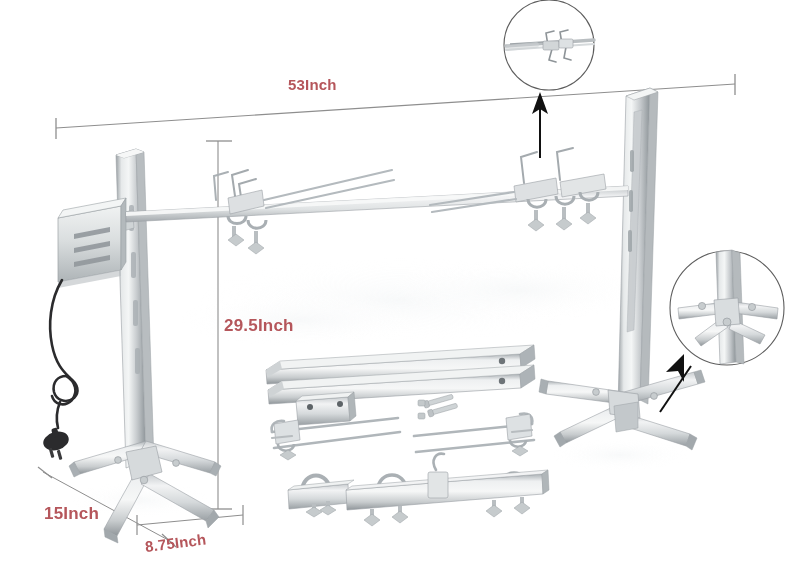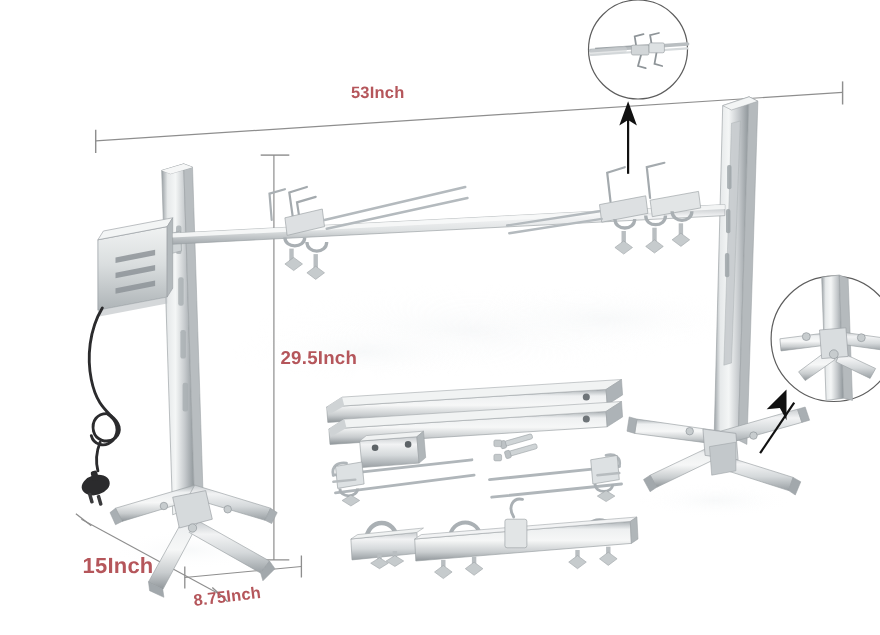--- a/index.html
+++ b/index.html
@@ -3,34 +3,34 @@
 <meta charset="utf-8">
 <style>
   html,body{margin:0;padding:0;}
   body{
     width:800px;height:577px;
     background:#ffffff;
     font-family:"Liberation Sans", sans-serif;
     overflow:hidden;
     position:relative;
   }
-  #stage{position:absolute;left:0;top:0;width:668px;height:577px;margin-left:31px;}
+  #stage{position:absolute;left:0;top:0;width:668px;height:577px;}
   #stage svg{position:absolute;left:0;top:0;}
   .dimlabel{
     position:absolute;
     color:#b5565b;
     font-family:"Liberation Sans", sans-serif;
     font-weight:700;
     white-space:nowrap;
     letter-spacing:.2px;
     user-select:none;
   }
   #lbl-53{left:288px;top:76px;font-size:15px;}
   #lbl-295{left:224px;top:316px;font-size:17px;}
-  #lbl-15{left:44px;top:504px;font-size:20px;}
+  #lbl-15{left:44px;top:504px;font-size:17px;}
   #lbl-875{left:145px;top:538px;font-size:15px;transform:rotate(-7deg);transform-origin:left center;}
 </style>
 </head>
 <body>
 
 <div id="stage">
 
 <svg width="800" height="577" viewBox="0 0 800 577">
   <defs>
     <linearGradient id="gMetalV" x1="0" y1="0" x2="1" y2="0">

